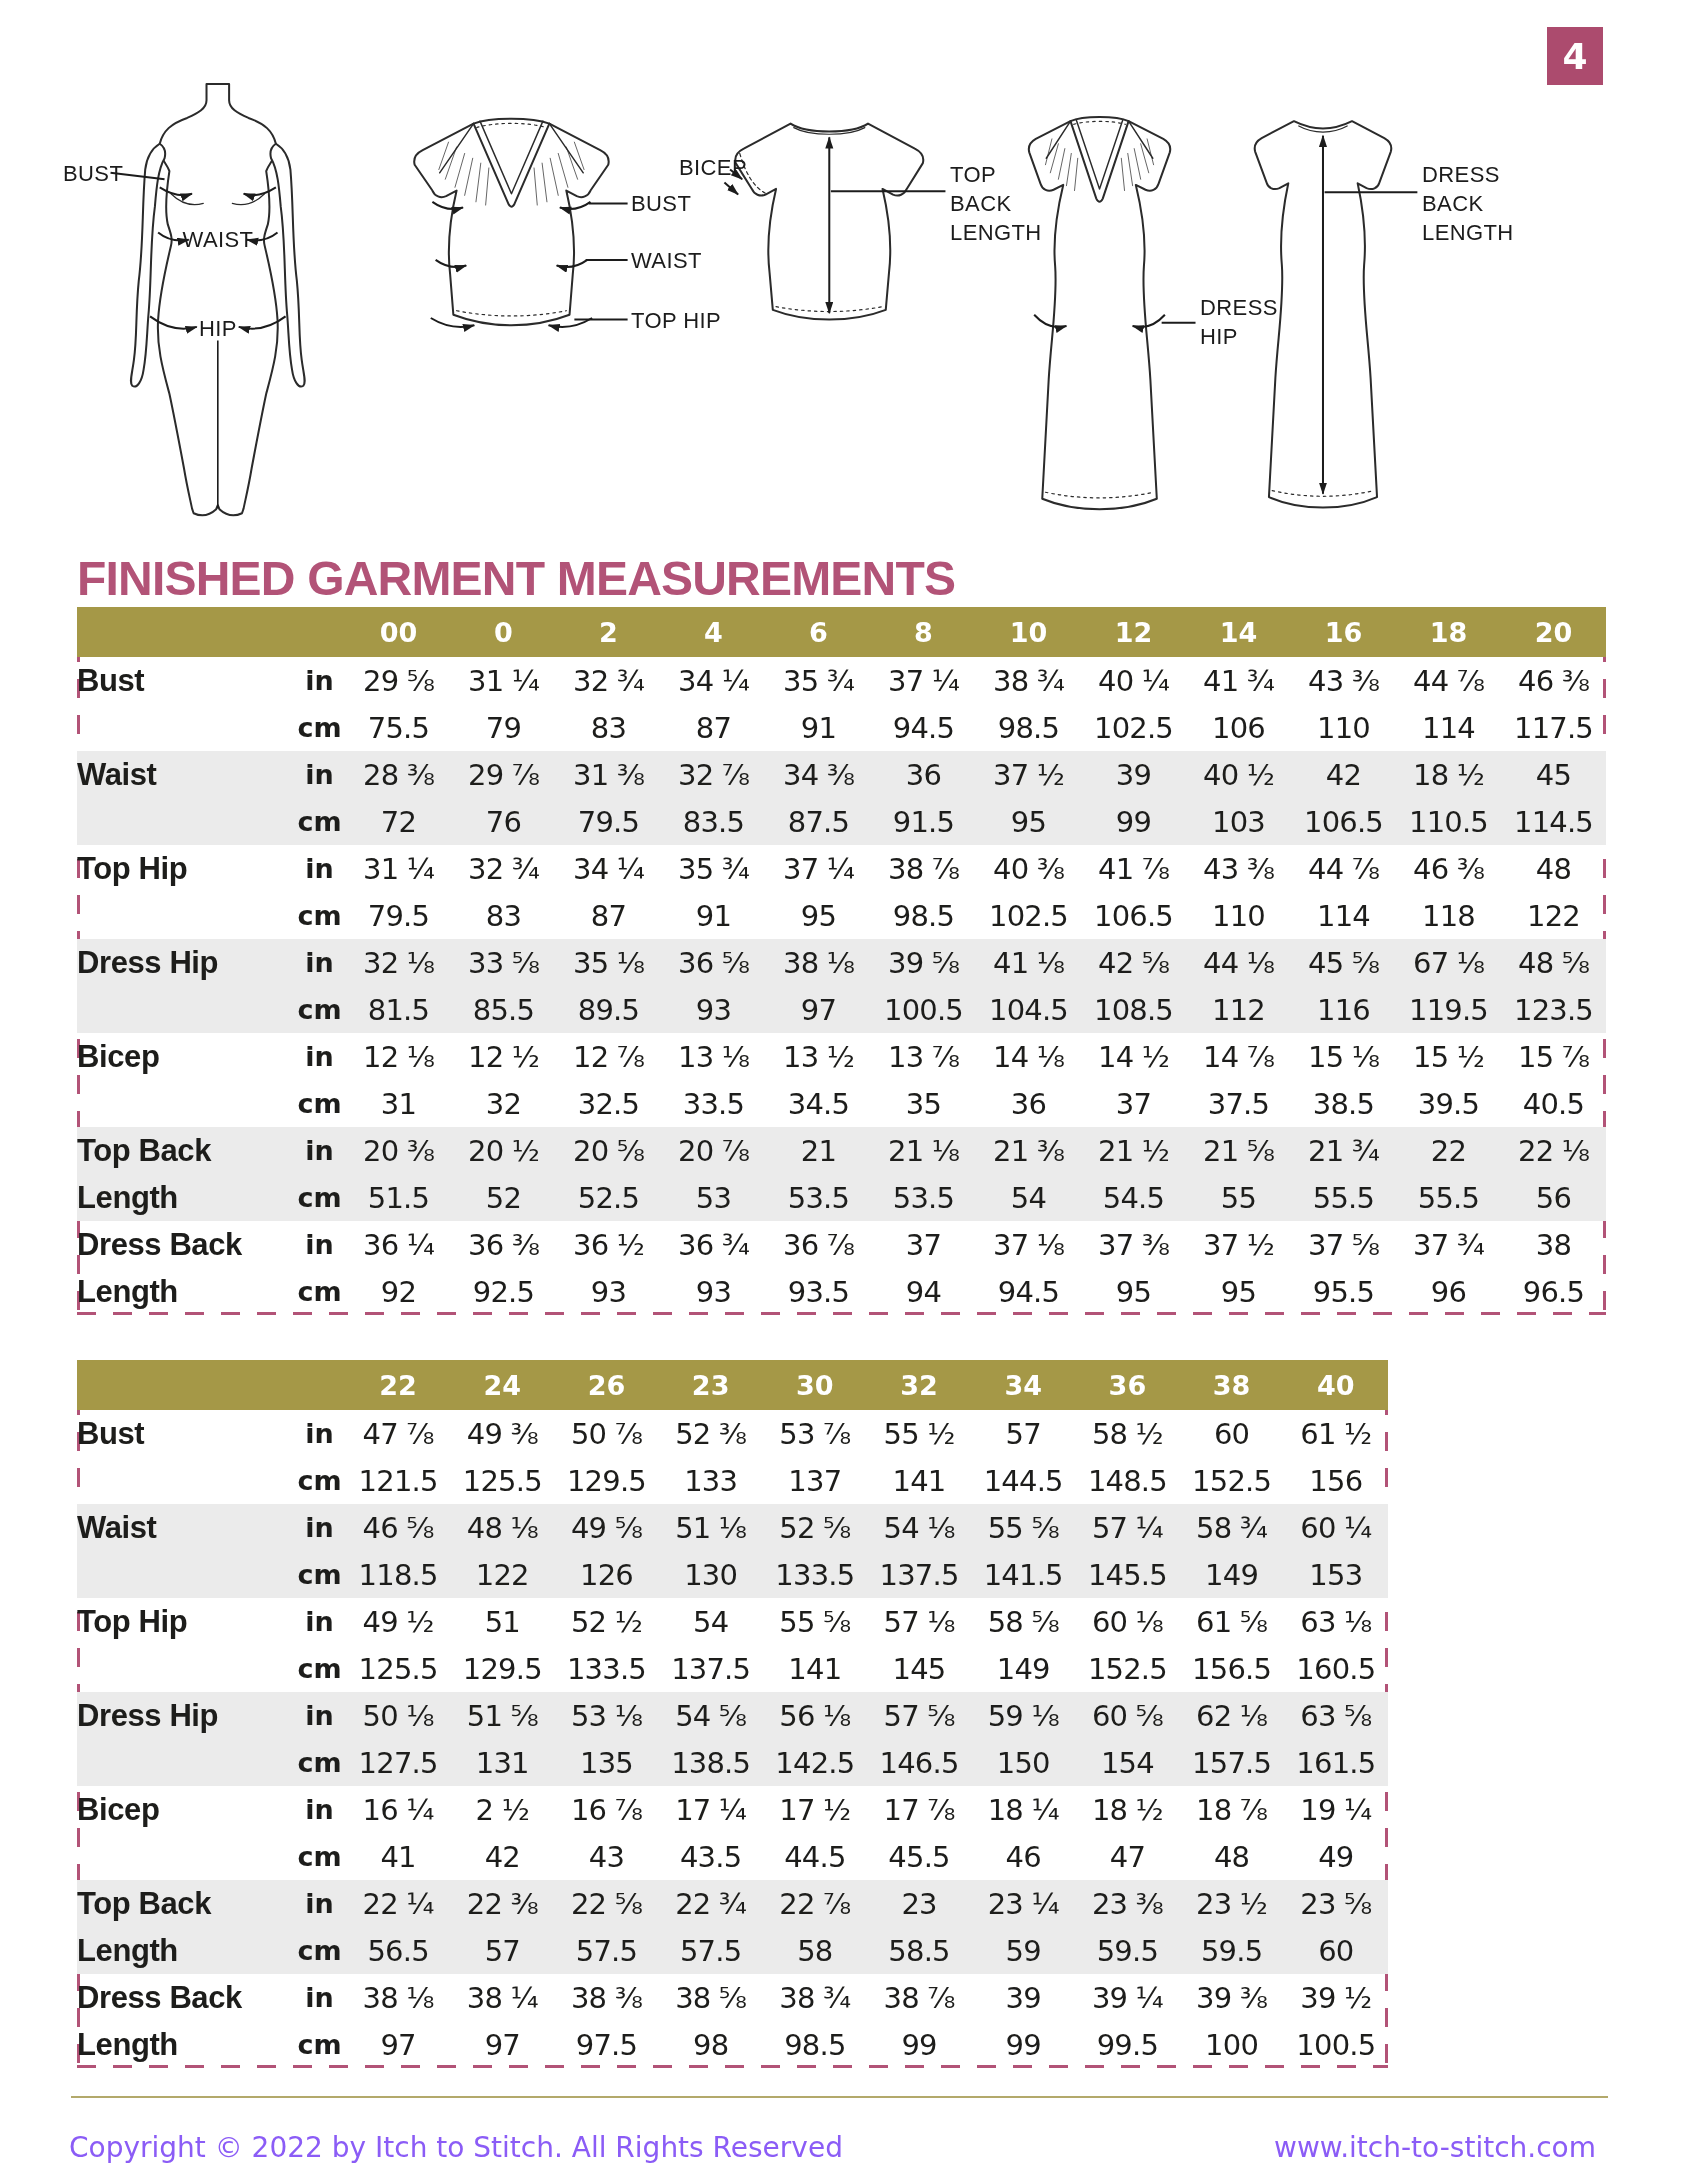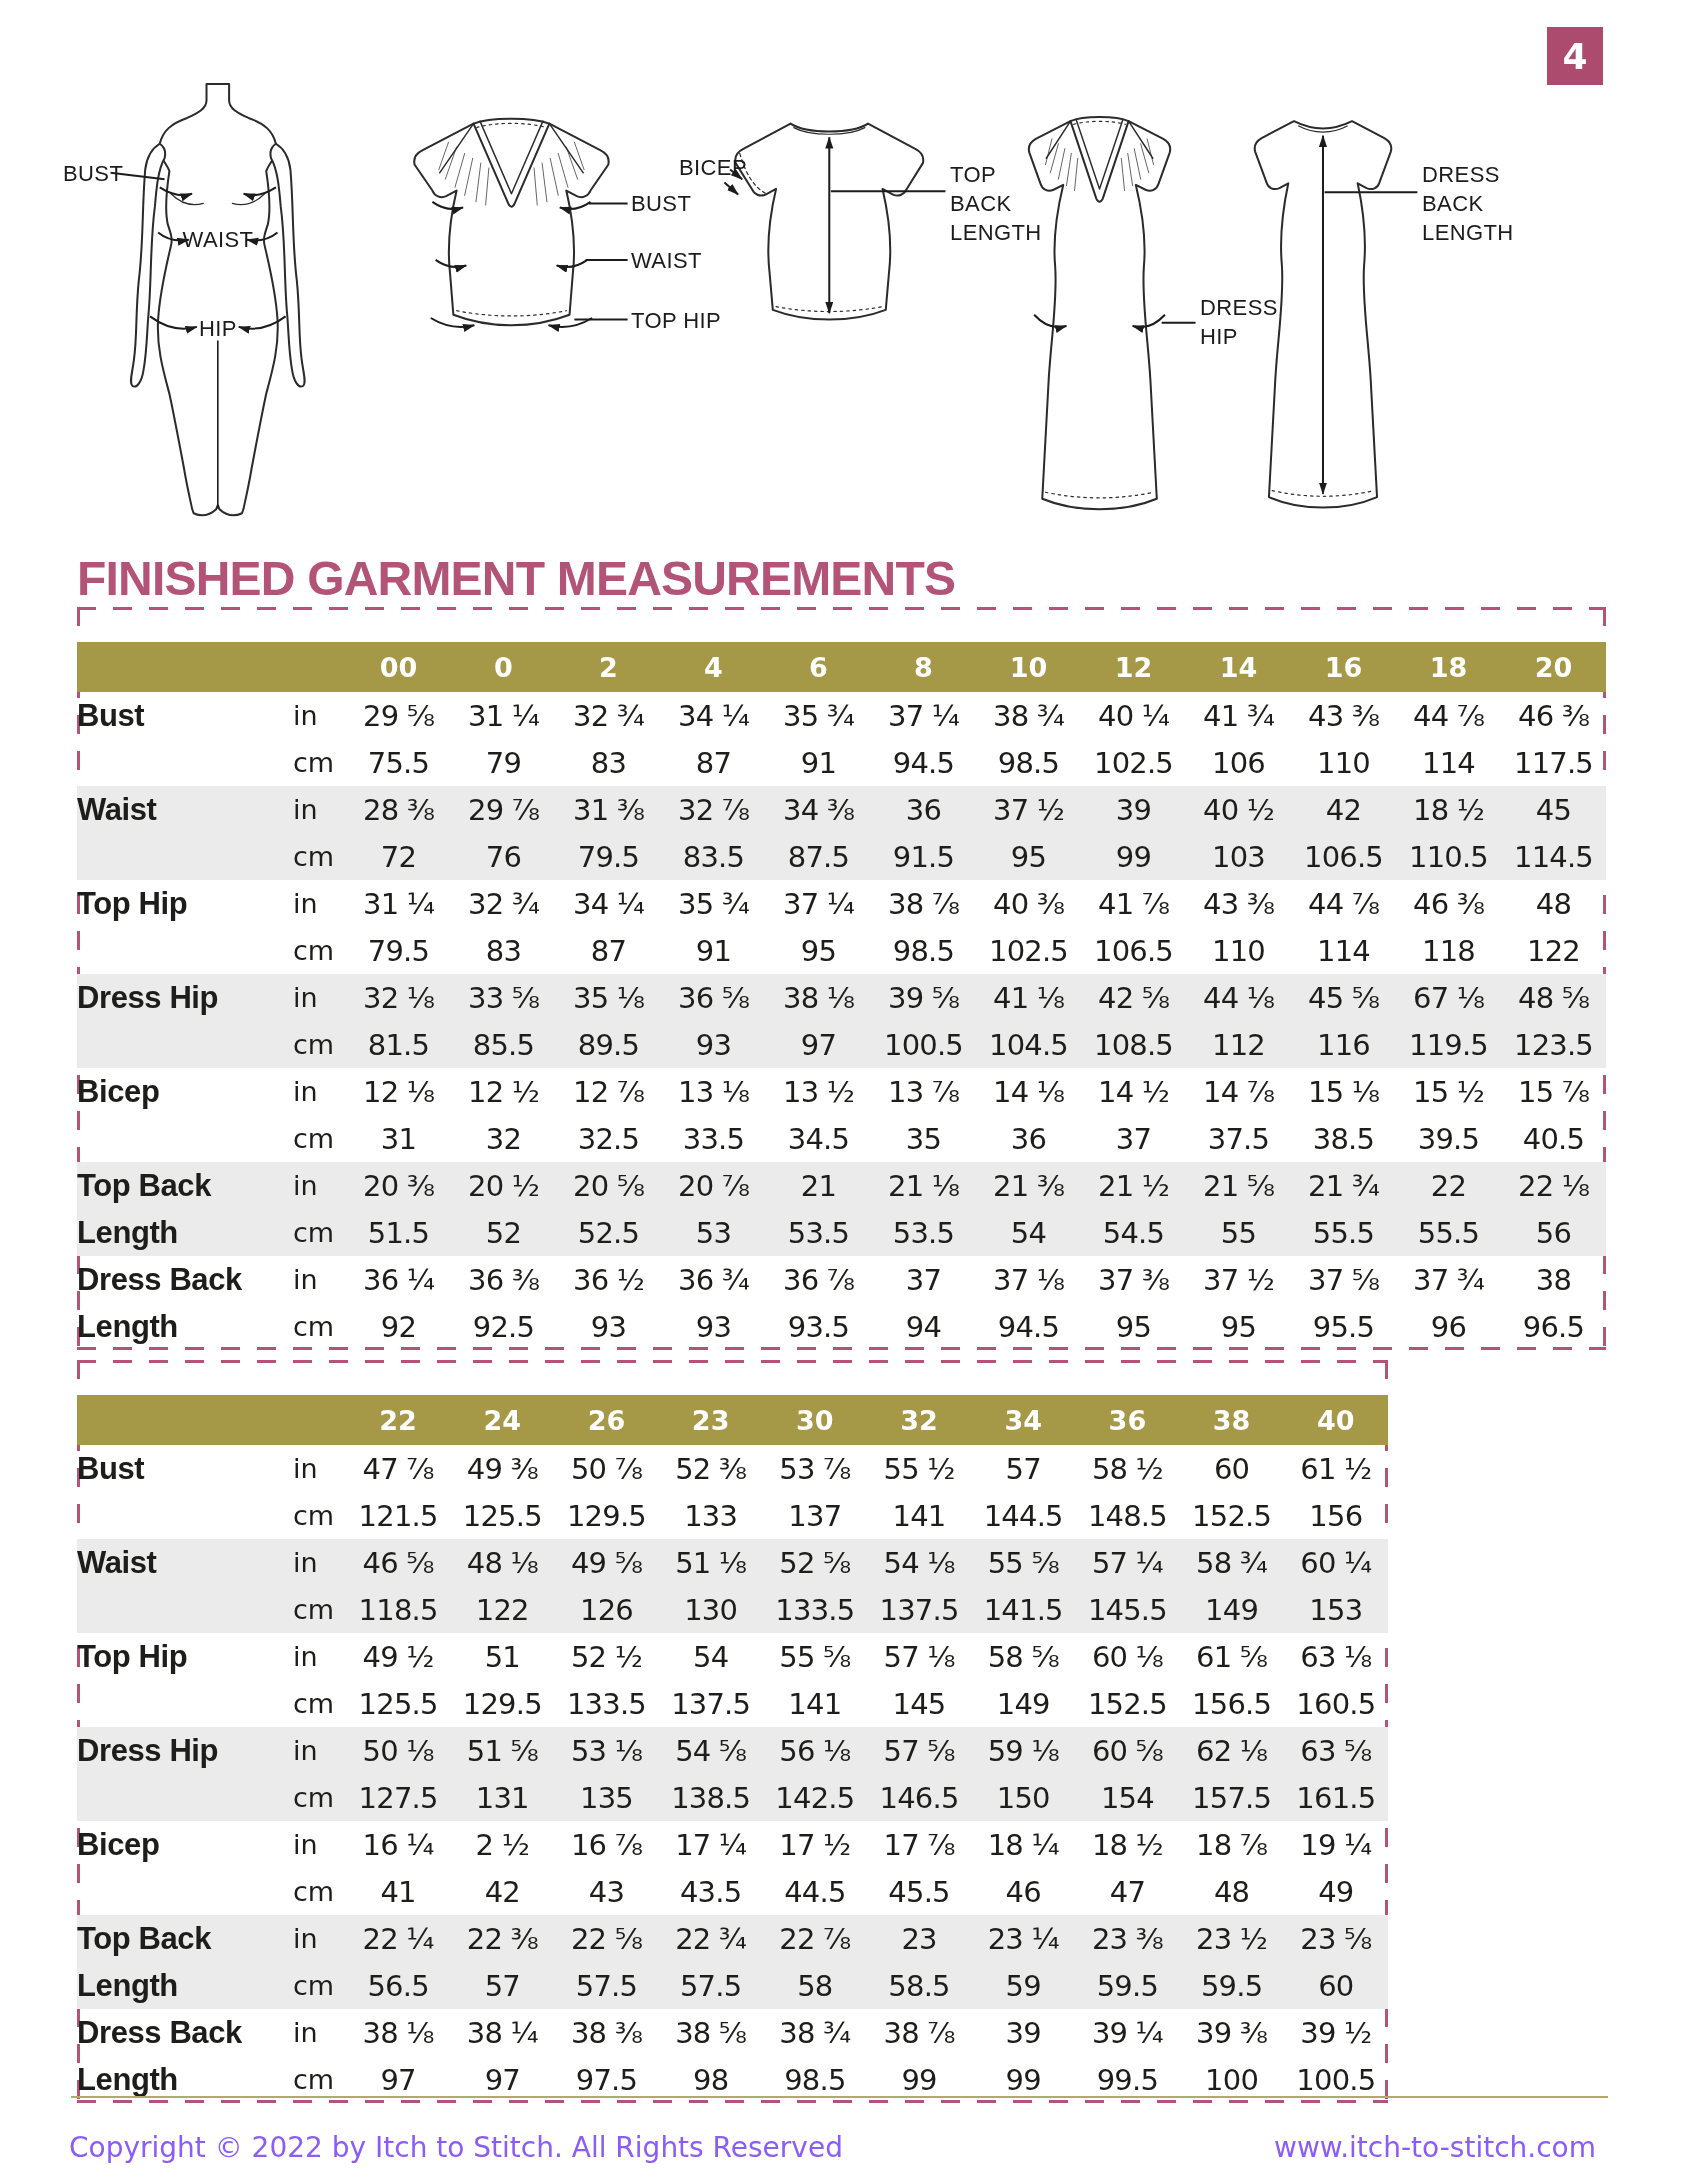--- a/index.html
+++ b/index.html
@@ -35,34 +35,34 @@
       repeating-linear-gradient(90deg,#b25377 0 19.4px,transparent 19.4px 36px),
       repeating-linear-gradient(90deg,#b25377 0 19.4px,transparent 19.4px 36px),
       repeating-linear-gradient(180deg,#b25377 0 19.4px,transparent 19.4px 36px),
       repeating-linear-gradient(180deg,#b25377 0 19.4px,transparent 19.4px 36px);
     background-position:0 0,0 100%,0 0,100% 0;
     background-size:100% 3.2px,100% 3.2px,3.2px 100%,3.2px 100%;
     background-repeat:no-repeat;
   }
   .chart-wrap#table-1{left:77px;top:607px;width:1529px;}
   .chart-wrap#table-2{left:77px;top:1360px;width:1311px;}
-  table.mtable{border-collapse:collapse;table-layout:fixed;width:100%;margin-top:35px;}
+  table.mtable{border-collapse:collapse;table-layout:fixed;width:100%;}
   table.mtable th,table.mtable td{padding:0;margin:0;}
   table.mtable thead tr{height:50px;background:#a59847;}
   table.mtable thead th{
     color:#ffffff;font-size:27px;font-weight:bold;text-align:center;vertical-align:middle;
   }
   table.mtable tbody tr{height:47px;}
   table.mtable tbody tr.shaded{background:#ebebeb;}
   td.mlabel{
     font-size:31px;font-weight:bold;text-align:left;padding-left:11.3px;
     vertical-align:middle;letter-spacing:-0.4px;white-space:nowrap;
     font-family:"Liberation Sans","DejaVu Sans",sans-serif;
   }
-  td.munit{font-size:27px;text-align:left;vertical-align:middle;}
+  td.munit{font-size:27px;text-align:center;vertical-align:middle;font-weight:bold;}
   td.mval{font-size:29px;text-align:center;vertical-align:middle;letter-spacing:-0.8px;white-space:nowrap;}
   
   .footer-rule{position:absolute;left:71px;top:2096px;width:1537px;height:2.4px;background:#b3a96b;}
   .footer-text{position:absolute;top:2131px;font-size:28px;color:#8b5cf6;}
   .footer-text.left{left:69px;}
   .footer-text.right{right:90px;}
 </style>
 </head>
 <body>
 

